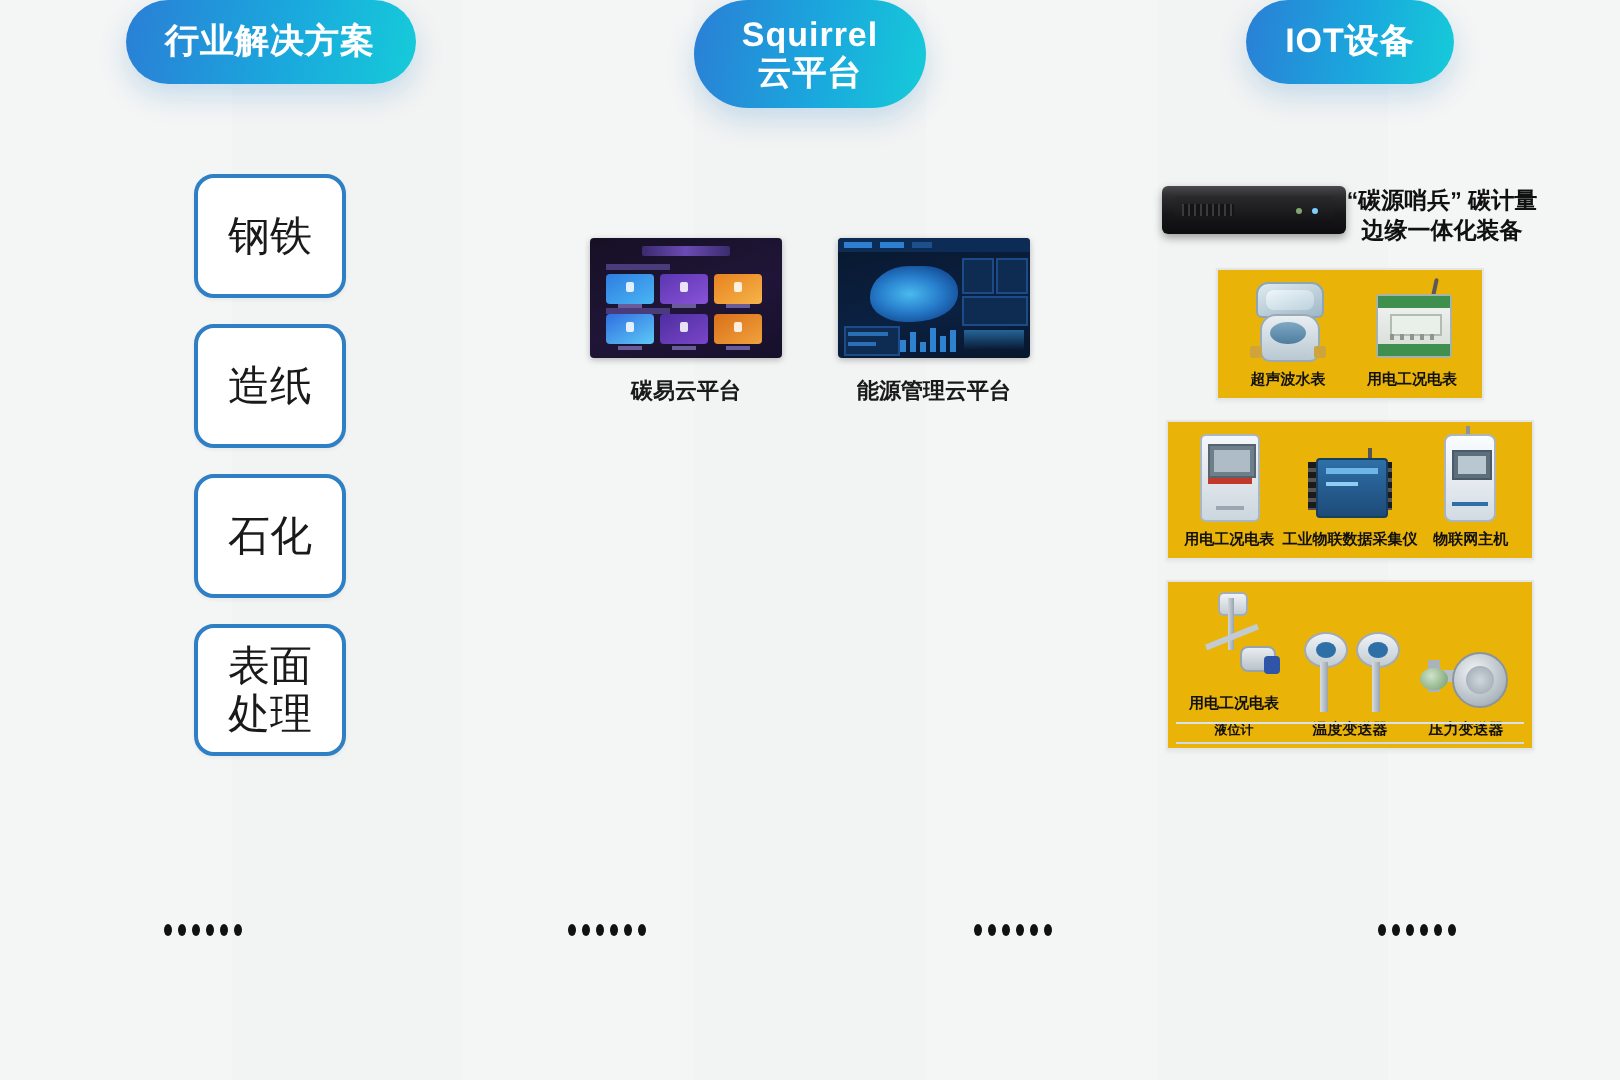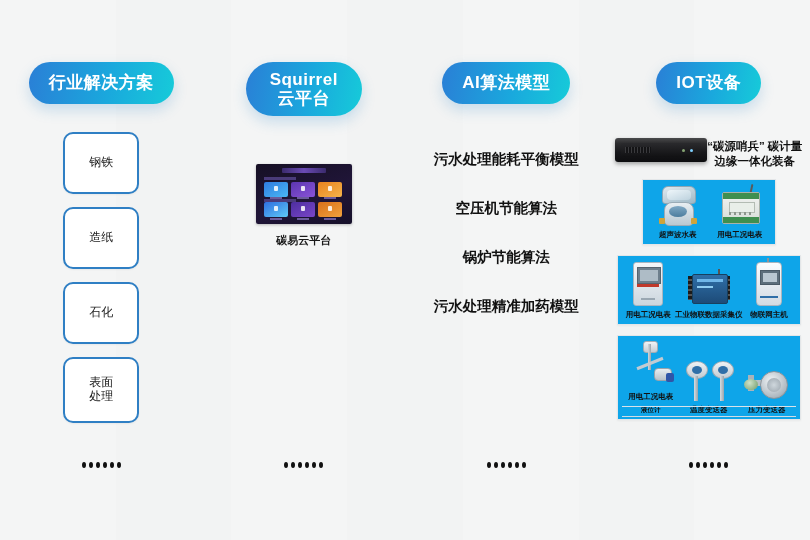--- a/index.html
+++ b/index.html
@@ -14,22 +14,22 @@
   .bg-cols{position:absolute;inset:0;display:flex;}
   .bg-col{flex:1;}
   .bg-col.tint{background:#f4f5f5;}
 
   .board{position:absolute;inset:0;display:flex;}
   .col{
     flex:1;
     display:flex;
     flex-direction:column;
     align-items:center;
-    padding-top:62px;
     position:relative;
+    gap:17px;
   }
 
   
   .pill{
     border-radius:24px;
     background:linear-gradient(100deg,#2a7fd6 0%,#1aa8dd 55%,#16cbd9 100%);
     color:#fff;
     font-weight:bold;
     text-align:center;
     letter-spacing:.5px;
@@ -46,21 +46,21 @@
   .pill .l2{display:block;}
 
   
   .boxes{margin-top:28px;display:flex;flex-direction:column;align-items:center;gap:13px;}
   .ibox{
     width:72px;min-height:58px;
     border:2px solid #2f7fc4;
     border-radius:10px;
     background:#ffffff;
     color:#1a1a1a;
-    font-size:12px;
+    font-size:21px;
     display:flex;align-items:center;justify-content:center;
     text-align:center;line-height:1.15;
     box-shadow:0 1px 2px rgba(0,0,0,.05);
     font-family:Liberation Serif, serif;
   }
   .ibox.tall{min-height:62px;}
 
   
   .plats{margin-top:48px;display:flex;flex-direction:row;align-items:center;gap:28px;}
   .plat{display:flex;flex-direction:column;align-items:center;}
@@ -119,21 +119,21 @@
   }
   .server .face{position:absolute;left:6px;right:6px;top:5px;height:14px;border-radius:2px;
     background:linear-gradient(180deg,#2a2a2d,#111113);}
   .server .vent{position:absolute;left:10px;top:9px;width:26px;height:6px;
     background:repeating-linear-gradient(90deg,#3a3a3d 0 1px,#141416 1px 3px);}
   .server .led{position:absolute;right:14px;top:11px;width:3px;height:3px;border-radius:50%;background:#7ed0ff;}
   .server .led2{position:absolute;right:22px;top:11px;width:3px;height:3px;border-radius:50%;background:#cfa;opacity:.6;}
   .server-cap{margin-top:7px;font-size:11.5px;font-weight:bold;color:#111;text-align:center;line-height:1.3;}
 
   .panel{
-    background:#0ea5e9;border:1px solid #e3e6e8;
+    background:#eab308;border:1px solid #e3e6e8;
     margin-top:10px;padding:6px 4px 4px;
     display:flex;justify-content:flex-start;align-items:flex-end;
     box-shadow:0 1px 2px rgba(0,0,0,.05);
   }
   .panel.p1{width:124px;}
   .panel.p2{width:174px;}
   .panel.p3{width:174px;position:relative;}
   .dev{display:flex;flex-direction:column;align-items:center;width:100%;}
   .dev-cap{margin-top:4px;font-size:7.5px;font-weight:bold;color:#111;white-space:nowrap;}
   .dev-cap.small{font-size:6.5px;}
@@ -297,35 +297,50 @@
           <div class="lbl" style="left:14px;top:33px"></div>
           <div class="lbl" style="left:41px;top:33px"></div>
           <div class="lbl" style="left:68px;top:33px"></div>
           <div class="lbl" style="left:14px;top:54px"></div>
           <div class="lbl" style="left:41px;top:54px"></div>
           <div class="lbl" style="left:68px;top:54px"></div>
         </div>
         <div class="shot-caption">碳易云平台</div>
       </div>
 
+      <div class="plat">
+        <div class="shot shotB">
+          <div class="topbar">
+              <span style="left:3px;width:14px"></span>
+              <span style="left:21px;width:12px"></span>
+              <span style="left:37px;width:10px;background:#1d4f8c"></span>
+            </div>
+          <div class="map"></div>
+          <div class="pnl" style="left:62px;top:10px;width:14px;height:16px"></div>
+          <div class="pnl" style="left:79px;top:10px;width:14px;height:16px"></div>
+          <div class="pnl" style="left:62px;top:29px;width:31px;height:13px"></div>
+          <div class="pnl" style="left:3px;top:44px;width:26px;height:13px"></div>
+          <div class="ln" style="left:5px;top:47px;width:20px"></div>
+          <div class="ln" style="left:5px;top:52px;width:14px"></div>
+          <div class="bars" style="left:31px;bottom:3px;width:28px">
+            <i style="height:6px"></i>
+              <i style="height:10px"></i>
+              <i style="height:5px"></i>
+              <i style="height:12px"></i>
+              <i style="height:8px"></i>
+              <i style="height:11px"></i>
+          </div>
+          <div class="spark"></div>
+        </div>
+        <div class="shot-caption">能源管理云平台</div>
+      </div>
 
     </div>
   </div>
 
-  <div class="col">
-    <div class="pill one">
-      <span class="l1">AI算法模型</span>
-    </div>
-    <div class="models">
-      <div class="model">污水处理能耗平衡模型</div>
-      <div class="model">空压机节能算法</div>
-      <div class="model">锅炉节能算法</div>
-      <div class="model">污水处理精准加药模型</div>
-    </div>
-  </div>
 
   <div class="col">
     <div class="pill one">
       <span class="l1">IOT设备</span>
     </div>
 
     <div class="devices">
 
       <div class="server-wrap">
         <div class="server">

